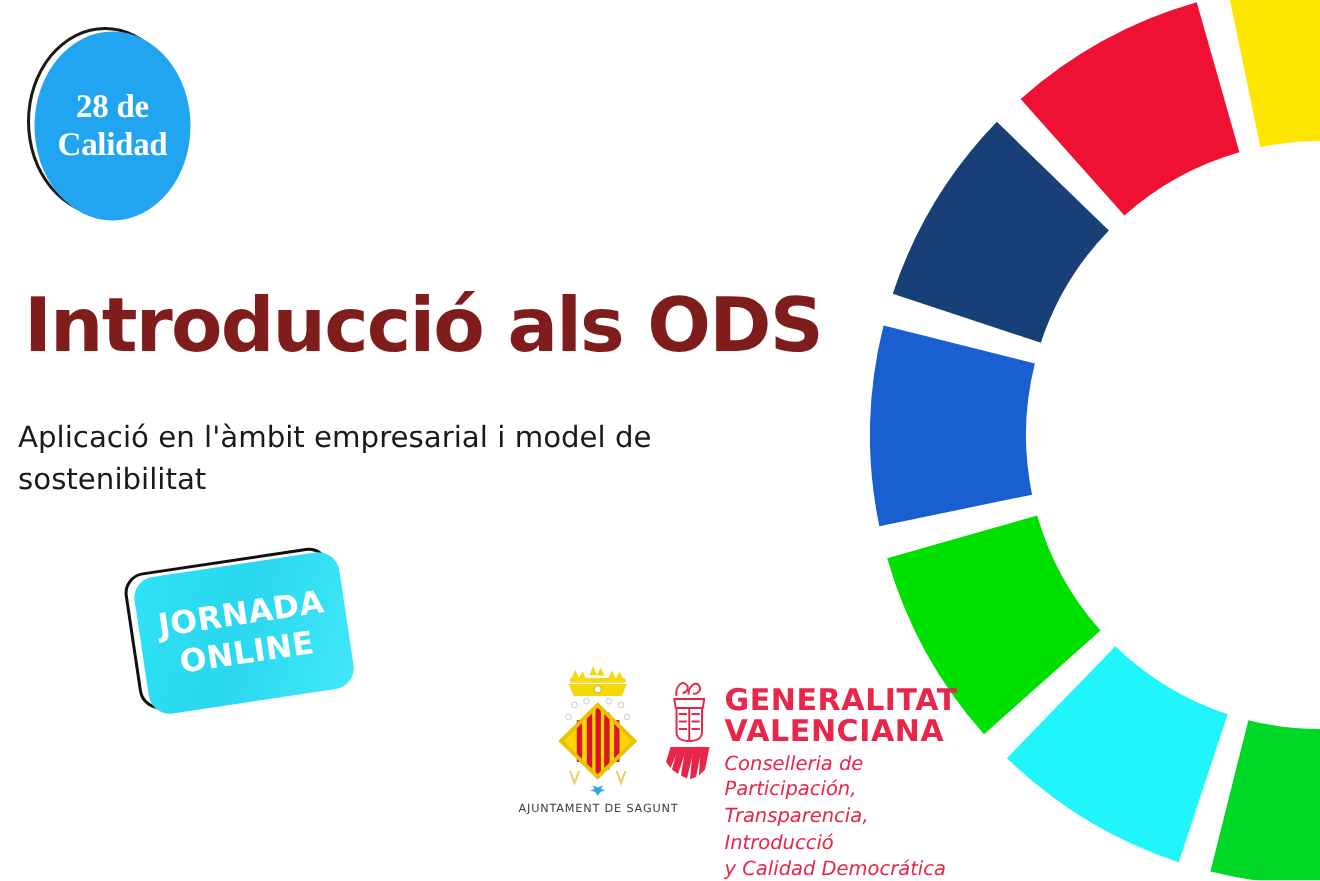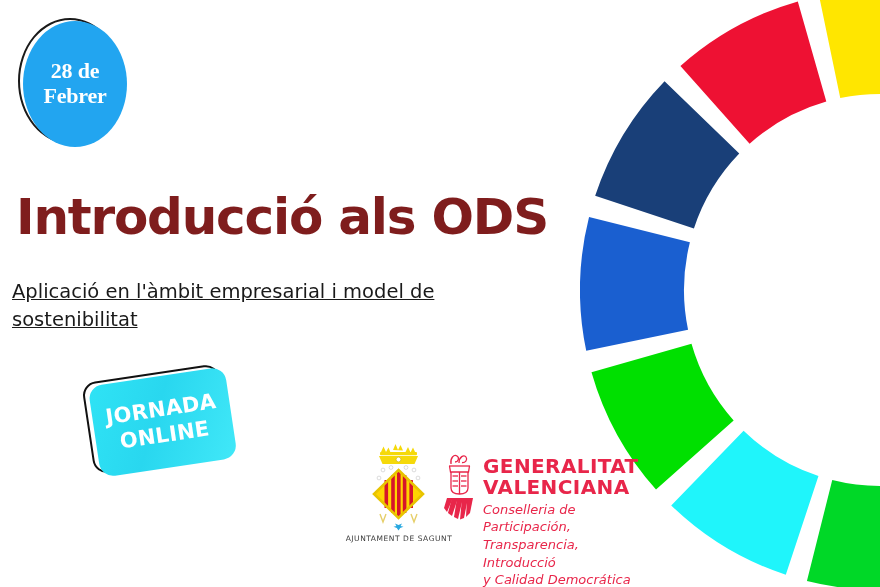--- a/index.html
+++ b/index.html
@@ -84,21 +84,20 @@
   #subtitle {
     position: absolute;
     left: 12px;
     top: 278px;
     width: 470px;
     color: #1a1a1a;
     font-size: 19.5px;
     font-weight: 400;
     line-height: 1.44;
     font-family: "DejaVu Sans", "Liberation Sans", sans-serif;
-    text-decoration: underline;
   }
 
   
   #online-badge {
     position: absolute;
     left: 88px;
     top: 372px;
     width: 150px;
     height: 104px;
     transform: rotate(-8.5deg);
@@ -212,21 +211,21 @@
         <path d="M 588.52 217.81 A 300 300 0 0 0 523.99 100.43 L 446.34 169.61 A 196 196 0 0 1 488.50 246.30 Z" fill="#f7931e"></path>
         <path d="M 508.77 84.56 A 300 300 0 0 0 394.20 15.17 L 361.54 113.91 A 196 196 0 0 1 436.40 159.25 Z" fill="#ee1144"></path>
       </g>
   </svg>
 
   <div id="date-badge">
     <div class="shadow-ring"></div>
     <div class="disc">
       <div class="disc-text">
         <span>28 de</span><br>
-        <span>Febrer</span>
+        <span>Calidad</span>
       </div>
     </div>
   </div>
 
   <div id="title">Introducció als ODS</div>
   <div id="subtitle">Aplicació en l'àmbit empresarial i model de sostenibilitat</div>
 
   <div id="online-badge">
     <div class="tag-outline"></div>
     <div class="tag-fill">

